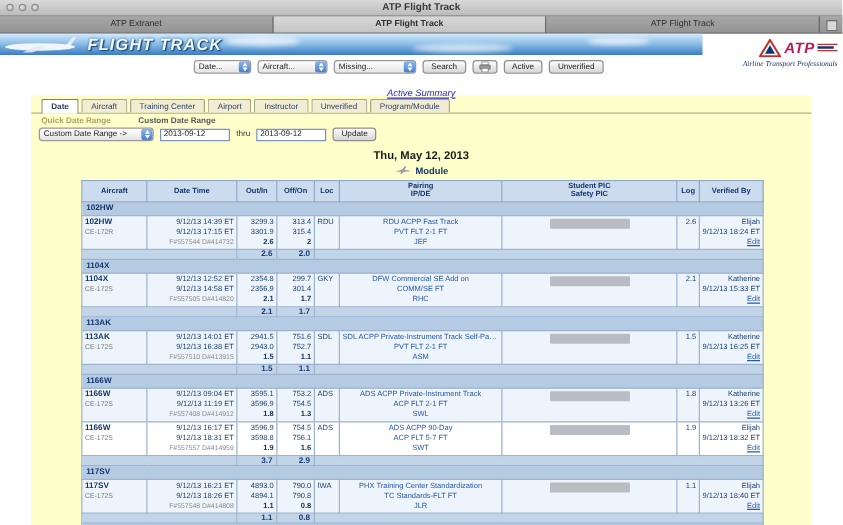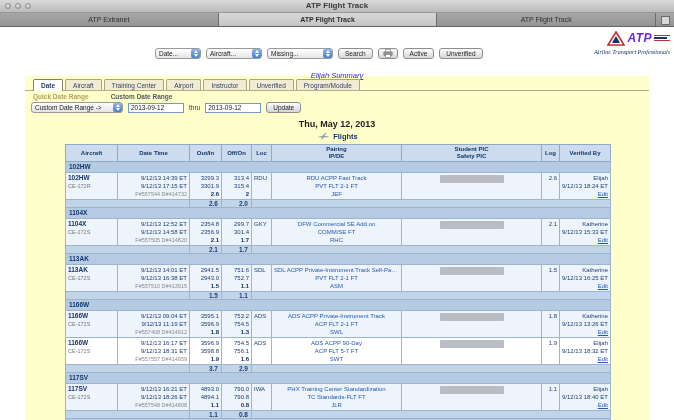--- a/index.html
+++ b/index.html
@@ -21,21 +21,21 @@
   
   .content { position:relative; background:#fff; }
   .site-header { position:relative; height:34px; }
   .banner { position:absolute; left:0; top:0; width:562px; height:17px; overflow:hidden;
             background:linear-gradient(#d3e9fa 0%, #8fc0e8 45%, #3a7cc2 100%); }
   .banner-title { position:absolute; left:70px; top:1px; font-size:13px; font-weight:bold; font-style:italic; letter-spacing:1px;
                   color:#f2f8ff; text-shadow:1px 1px 1px #17466f, 0 0 2px #2a5d94; white-space:nowrap; }
   .cloud { position:absolute; background:rgba(255,255,255,.65); border-radius:50%; filter:blur(2px); }
   .atp-block { position:absolute; right:4px; top:1px; width:106px; height:31px; }
   .atp-row { display:flex; align-items:center; justify-content:flex-end; gap:2px; height:20px; }
-  .atp-text { font-size:12px; font-weight:bold; font-style:italic; color:#6d28d9; letter-spacing:.5px; line-height:12px; }
+  .atp-text { font-size:12px; font-weight:bold; font-style:italic; color:#be185d; letter-spacing:.5px; line-height:12px; }
   .fineprint { display:flex; flex-direction:column; gap:1px; }
   .fineprint span { display:block; width:16px; height:1.5px; background:#c03030; }
   .fineprint span:nth-child(2) { background:#15356e; width:13px; }
   .atp-tagline { font-family:"Liberation Serif", serif; font-style:italic; font-size:6px; color:#15356e; text-align:right; margin-top:1px; white-space:nowrap; }
 
   .toolbar { position:absolute; left:155px; top:20px; height:12px; display:flex; align-items:center; gap:5px; }
   .mac-select { display:flex; align-items:center; justify-content:space-between; height:11px; background:linear-gradient(#ffffff,#e4e4e4);
                 border:1px solid #999; border-radius:3px; font-size:6.5px; color:#222; padding-left:3px; cursor:pointer; }
   .stepper { position:relative; width:9px; height:9px; margin-left:3px; background:linear-gradient(#8cb6ee,#4a7ec9); border-radius:2px; }
   .stepper::before, .stepper::after { content:""; position:absolute; left:2.5px; border-left:2px solid transparent; border-right:2px solid transparent; }
@@ -105,20 +105,31 @@
   <div class="tabstrip">
     <div class="btab">ATP Extranet</div>
       <div class="btab active">ATP Flight Track</div>
       <div class="btab">ATP Flight Track</div>
       <div class="newtab"></div>
   </div>
 
   <div class="content">
 
     <div class="site-header">
+      <div class="banner">
+        <span class="cloud" style="left:180px;top:2px;width:60px;height:8px;"></span>
+        <span class="cloud" style="left:330px;top:8px;width:80px;height:7px;"></span>
+        <span class="cloud" style="left:470px;top:3px;width:50px;height:6px;"></span>
+        <svg width="70" height="17" style="position:absolute;left:0;top:0;">
+          <path d="M52 10 L58 3 L61 3 L56 10 Z" fill="rgba(235,242,250,0.9)"></path>
+          <ellipse cx="32" cy="10.5" rx="28" ry="3" fill="rgba(250,252,255,0.92)"></ellipse>
+          <path d="M28 10 L18 15 L26 15 L38 10 Z" fill="rgba(225,234,246,0.9)"></path>
+        </svg>
+        <span class="banner-title">FLIGHT TRACK</span>
+      </div>
 
       <div class="atp-block">
         <div class="atp-row">
           <svg width="18" height="15" viewBox="0 0 18 15">
             <path d="M9 1 L17 14 L1 14 Z" fill="#ffffff" stroke="#c03030" stroke-width="1.6"></path>
             <path d="M9 5 L13 12 L5 12 Z" fill="#15356e"></path>
           </svg>
           <span class="atp-text">ATP</span>
           <span class="fineprint">
               <span></span>
@@ -155,21 +166,21 @@
         <div class="mac-btn">
             <span>Active</span>
           </div>
         <div class="mac-btn">
             <span>Unverified</span>
           </div>
       </div>
     </div>
 
     <div class="summary-link-row">
-      <span class="summary-link">Elijah Summary</span>
+      <span class="summary-link">Active Summary</span>
     </div>
 
     <div class="panel">
 
       <div class="nav-tabs">
           <div class="ntab active">Date</div>
           <div class="ntab">Aircraft</div>
           <div class="ntab">Training Center</div>
           <div class="ntab">Airport</div>
           <div class="ntab">Instructor</div>
@@ -194,21 +205,21 @@
             <span>Update</span>
           </div>
       </div>
 
       <div class="date-heading">Thu, May 12, 2013</div>
 
       <div class="flights-row">
         <svg width="14" height="8" viewBox="0 0 14 8">
           <path d="M1 5 L6 4 L9 1 L10.2 1 L8.6 4 L12 4.2 L13 5 L8 5.6 L6.2 7.2 L5 7.2 L6 5.6 Z" fill="#9aa0a8"></path>
         </svg>
-        <span class="flights-label">Flights</span>
+        <span class="flights-label">Module</span>
       </div>
 
       <table class="flights">
         <colgroup>
           <col style="width:52px">
             <col style="width:72px">
             <col style="width:32px">
             <col style="width:30px">
           <col style="width:20px">
             <col style="width:130px">

